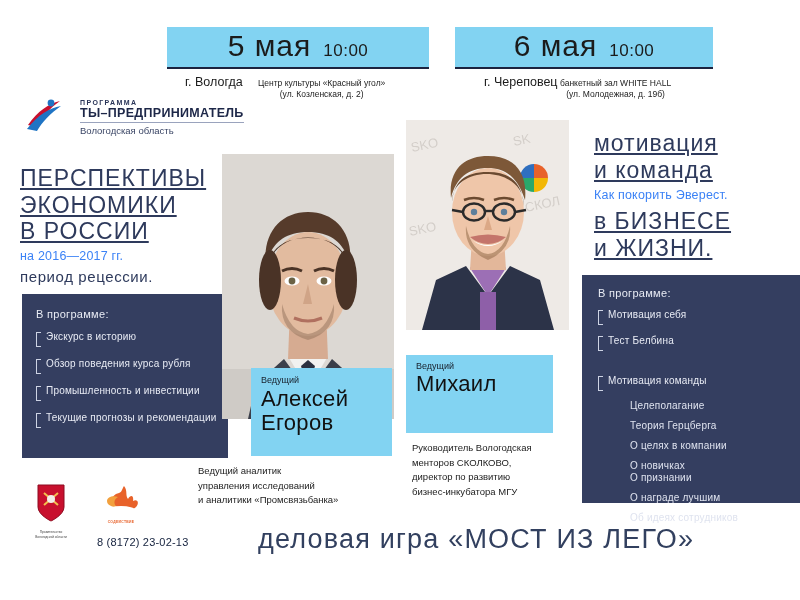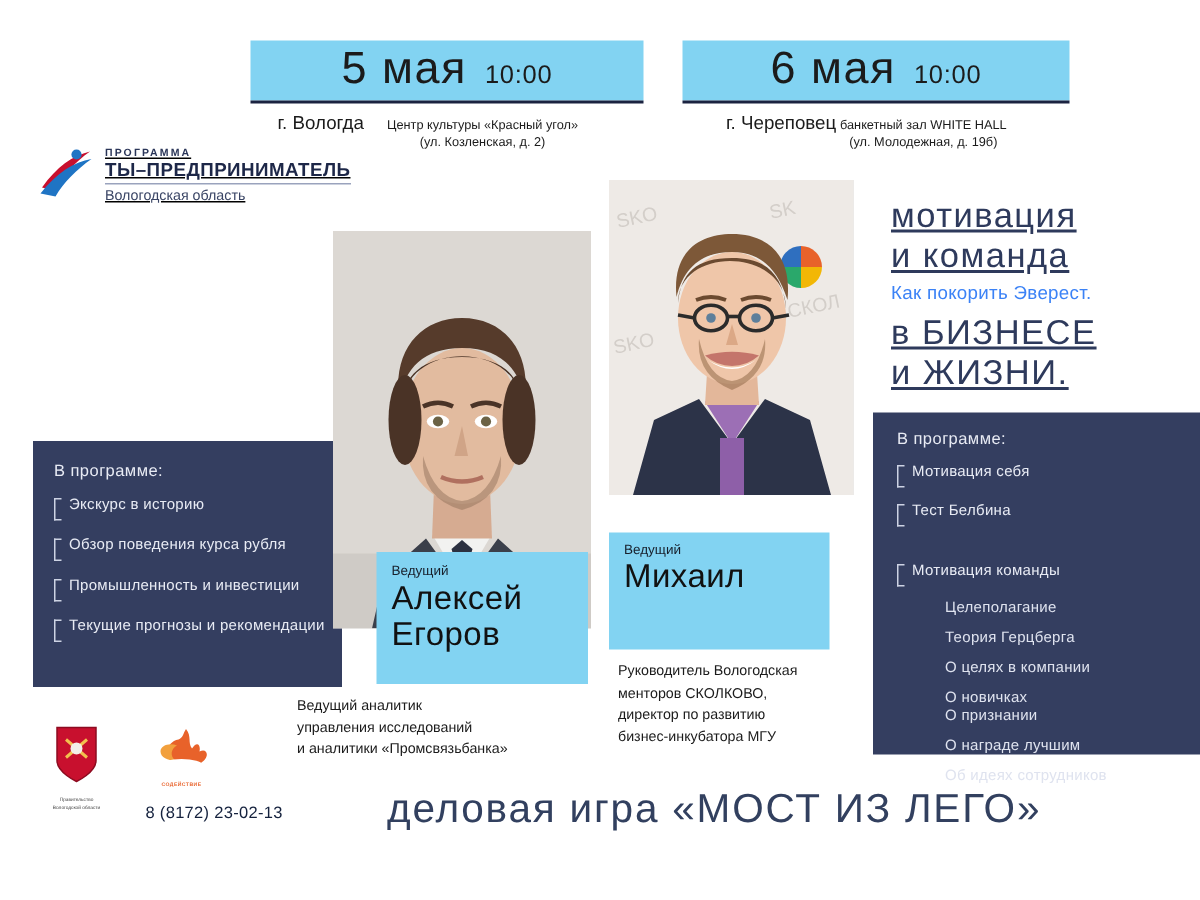--- a/index.html
+++ b/index.html
@@ -51,21 +51,21 @@
     white-space: nowrap;
   }
   .venue {
     font-size: 8.5px;
     color: #1b1b1b;
     line-height: 1.35;
     white-space: nowrap;
   }
 
   
-  .brand { display: flex; align-items: center; gap: 6px; text-decoration: underline; }
+  .brand { display: flex; align-items: center; gap: 16px; }
   .brand-txt-1 {
     font-size: 7px; letter-spacing: 1.4px; color: #2a3558; font-weight: 700;
   }
   .brand-txt-2 {
     font-size: 12.5px; letter-spacing: 0.3px; color: #1d2748; font-weight: 700;
   }
   .brand-rule { height: 1px; background: #9aa3bd; margin: 2px 0 2px 0; }
   .brand-txt-3 { font-size: 9.5px; color: #3a4565; }
 
   
@@ -191,20 +191,27 @@
       </svg>
     </span>
     <span>
       <div class="brand-txt-1">ПРОГРАММА</div>
       <div class="brand-txt-2">ТЫ–ПРЕДПРИНИМАТЕЛЬ</div>
       <div class="brand-rule"></div>
       <div class="brand-txt-3">Вологодская область</div>
     </span>
   </div>
 
+  <div class="abs" style="left:20px; top:165px; width:215px;">
+    <div class="headline">ПЕРСПЕКТИВЫ</div>
+    <div class="headline">ЭКОНОМИКИ</div>
+    <div class="headline">В РОССИИ</div>
+    <div class="sub-small" style="margin-top:4px;">на 2016—2017 гг.</div>
+    <div class="sub-med" style="margin-top:5px;">период рецессии.</div>
+  </div>
 
   <div class="abs panel" style="left:22px; top:294px; width:206px; height:164px; padding:14px 0 0 14px;">
     <div class="panel-title">В программе:</div>
     <div style="margin-top:11px;">
       <div class="bullet-row" style="margin-bottom:11px;">
         <span class="bracket"></span>
         <span>Экскурс в историю</span>
       </div>
       <div class="bullet-row" style="margin-bottom:11px;">
         <span class="bracket"></span>

